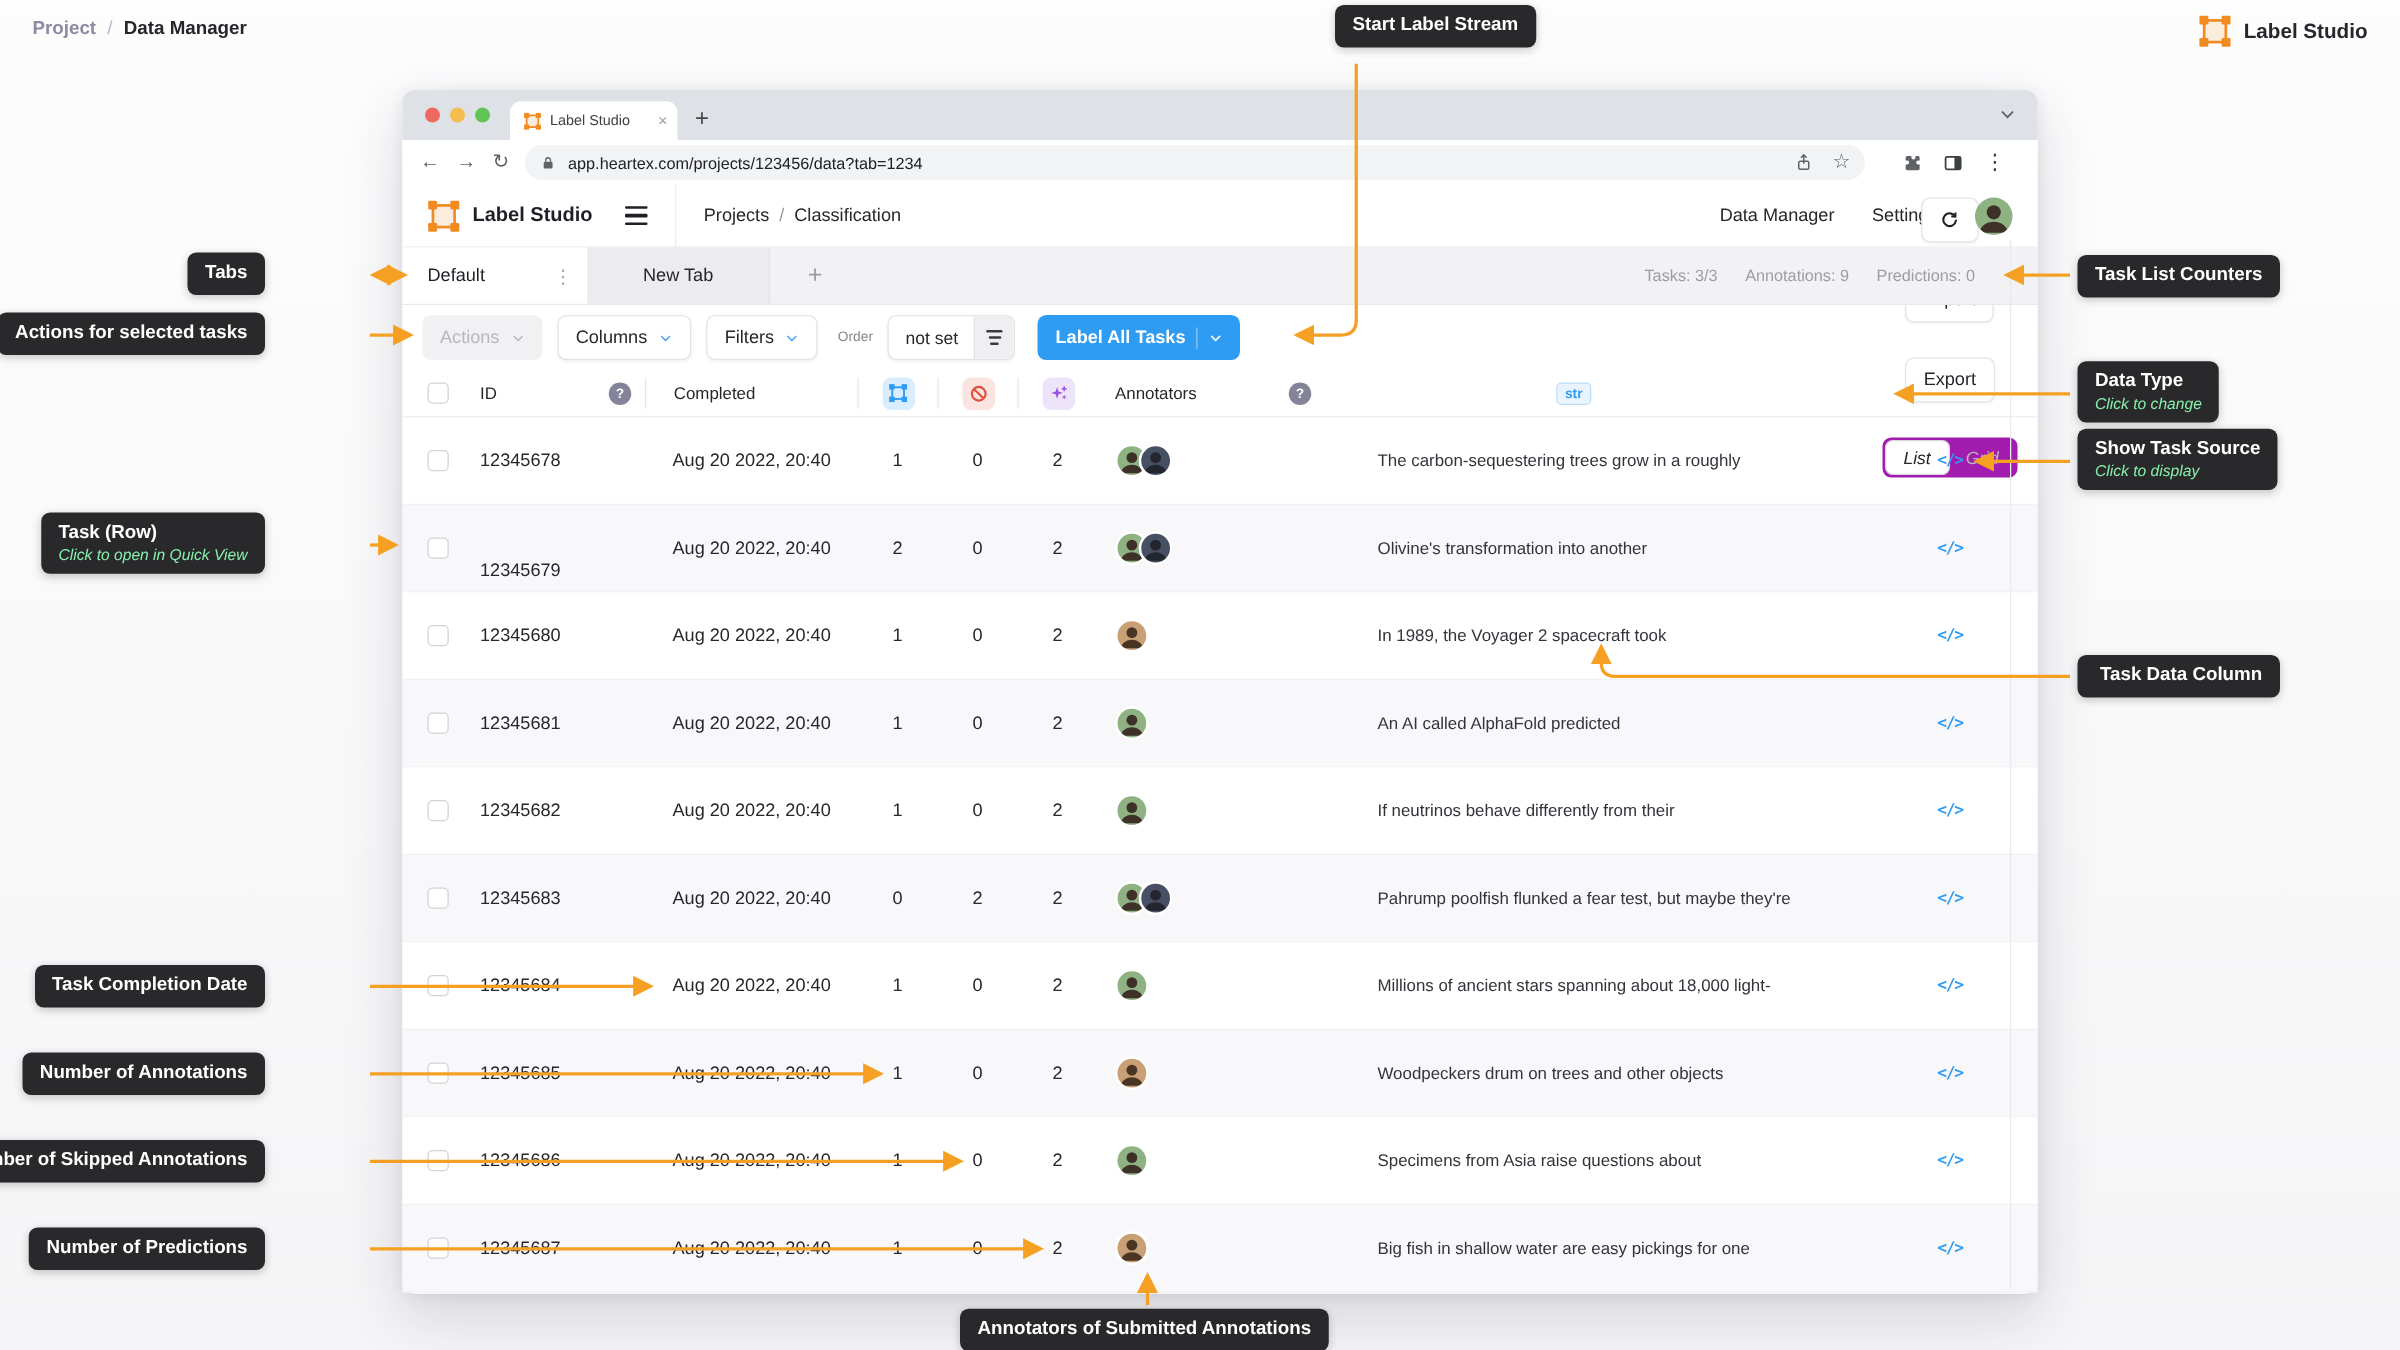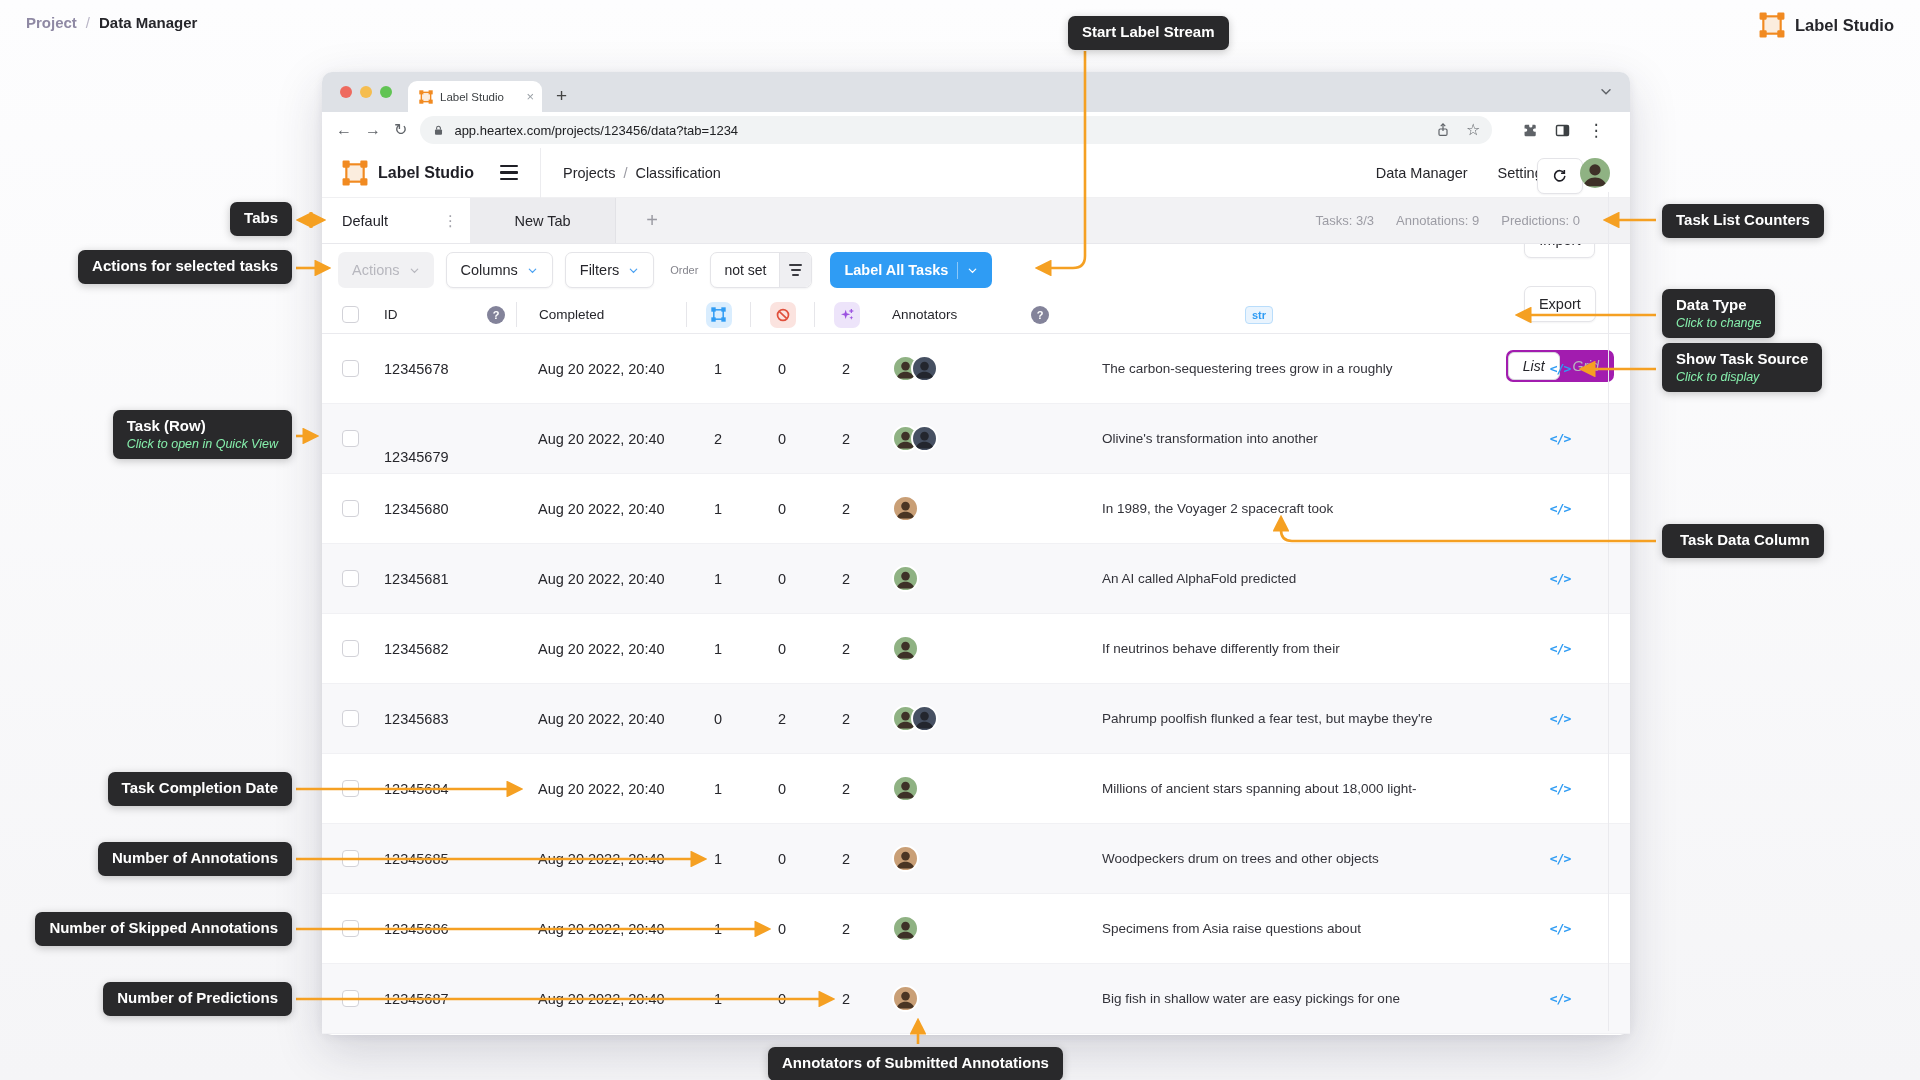--- a/index.html
+++ b/index.html
@@ -95,21 +95,21 @@
   .src-btn { color:#2F9CF4; font-family:"DejaVu Sans Mono",monospace; font-size:13px; font-weight:700; letter-spacing:-1px; }
   .annot-cell { display:flex; padding-left:14px; }
   .annot-cell .avatar { border:2px solid #fff; width:27px; height:27px; }
   .annot-cell .avatar + .avatar { margin-left:-8px; }
   .scroll-gutter { position:absolute; right:21px; top:120px; bottom:4px; width:1px; background:#EAEAEE; }
 
   
   .callout { position:absolute; background:#29292B; color:#fff; border-radius:7px; padding:7px 14px 8px; z-index:60; box-shadow:0 2px 8px rgba(0,0,0,.22); }
   .co-title { font-size:15px; font-weight:700; white-space:nowrap; line-height:1.25; }
   .co-sub { font-size:12.5px; font-style:italic; color:#86efac; margin-top:1px; white-space:nowrap; }
-  .co-left { right:1628px; }
+  .co-left { right:1708px; }
   .co-right { left:1662px; }
   .arrows { position:absolute; inset:0; width:1920px; height:1080px; z-index:55; pointer-events:none; }
 
   .icon-svg { display:block; }
 </style>
 </head>
 <body>
 
 <div class="breadcrumb">
   <span class="parent">Project</span>
@@ -733,21 +733,21 @@
     <span class="cc center"></span>
     <span class="cc center">
           <span class="src-btn">&lt;/&gt;</span>
         </span>
     <span></span>
   </div>
     </div>
   <div class="scroll-gutter"></div>
 </div>
 
-<div class="callout" style="left:1068px; top:16px;">
+<div class="callout" style="left:1068px; top:4px;">
   <div class="co-title">Start Label Stream</div>
 </div>
 <div class="callout co-left" style="top:202px;">
   <div class="co-title">Tabs</div>
 </div>
 <div class="callout co-left" style="top:250px;">
   <div class="co-title">Actions for selected tasks</div>
 </div>
 <div class="callout co-left" style="top:410px;">
   <div class="co-title">Task (Row)</div>

